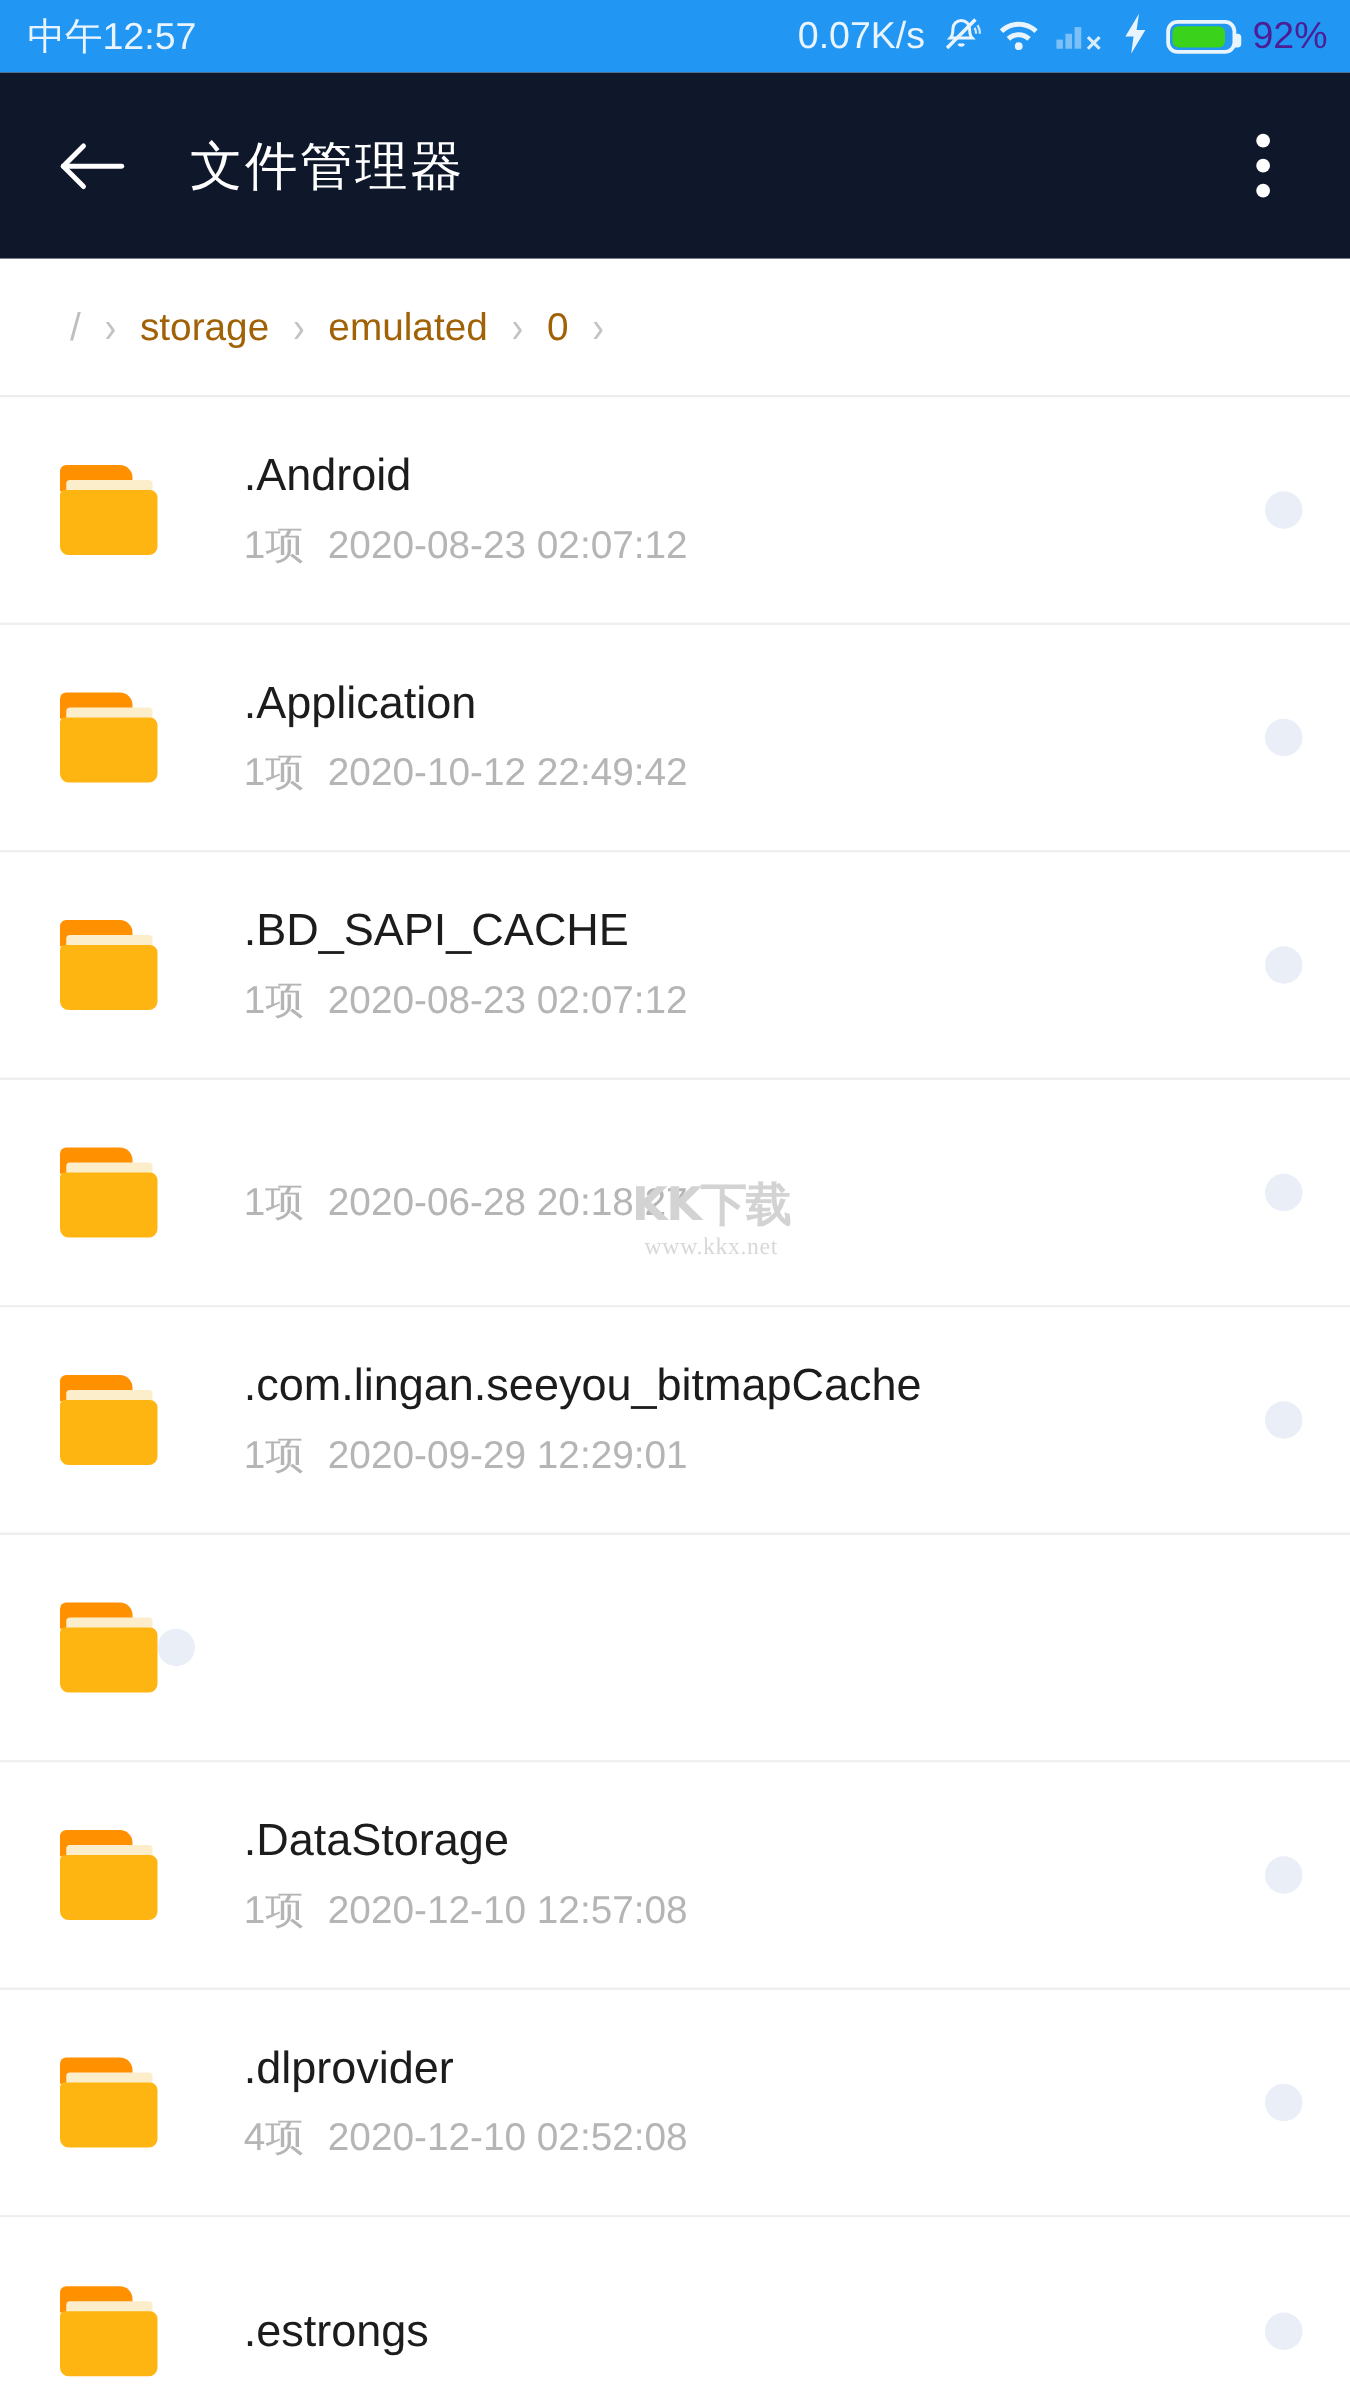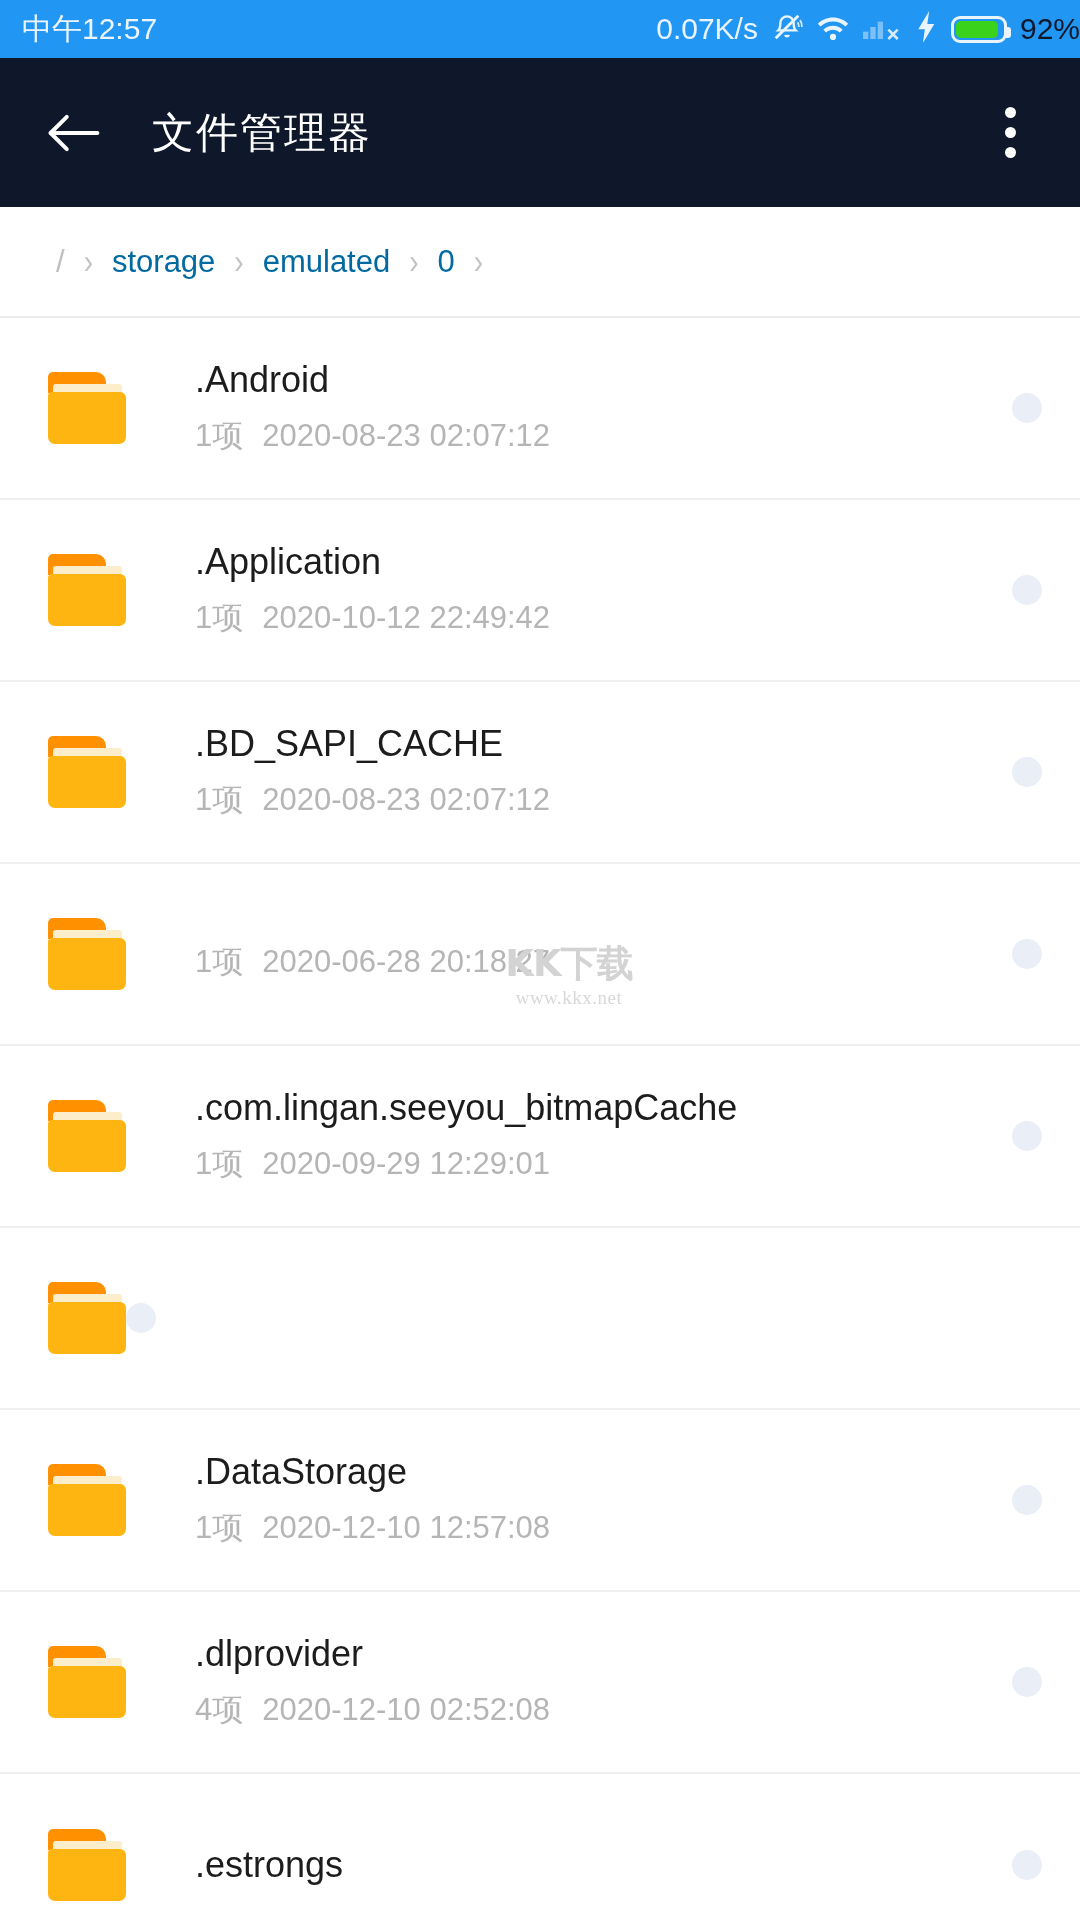--- a/index.html
+++ b/index.html
@@ -15,35 +15,35 @@
   .statusbar {
     position:absolute; top:0; left:0; width:1080px; height:58px;
     background:#2196f3; color:#e8f3fd;
     display:flex; align-items:center;
   }
   .sb-clock {
     margin-left:22px; font-size:30px; letter-spacing:0px;
     color:#eaf4fe; white-space:nowrap;
   }
   .sb-right {
-    margin-left:auto; 
+    margin-left:auto; margin-right:18px;
     display:flex; align-items:center; gap:13px;
   }
   .sb-net { font-size:30px; color:#eaf4fe; white-space:nowrap; }
   .sb-ico { display:block; }
   .battery {
     width:56px; height:27px; border:3px solid #eaf4fe; border-radius:9px;
     position:relative; display:flex; align-items:center; padding:2px;
   }
   .battery::after{
     content:""; position:absolute; right:-7px; top:8px;
     width:5px; height:11px; background:#eaf4fe; border-radius:0 3px 3px 0;
   }
   .battery .fill { height:100%; width:92%; background:#3ad21a; border-radius:5px; }
-  .sb-pct { font-size:30px; color:#0f172a; white-space:nowrap; }
+  .sb-pct { font-size:30px; color:#4c1d95; white-space:nowrap; }
 
   
   .appbar {
     position:absolute; top:58px; left:0; width:1080px; height:149px;
     background:#0f172a;
     display:flex; align-items:center;
   }
   .back-btn {
     width:84px; height:84px; margin-left:32px;
     display:flex; align-items:center; justify-content:center;
@@ -64,21 +64,21 @@
   
   .breadcrumb {
     position:absolute; top:207px; left:0; width:1080px; height:111px;
     display:flex; align-items:center;
     border-bottom:2px solid #ededed;
     background:#fff;
     padding-left:56px;
     overflow:hidden;
   }
   .crumb {
-    font-size:31px; color:#0369a1; white-space:nowrap; cursor:pointer;
+    font-size:31px; color:#a16207; white-space:nowrap; cursor:pointer;
   }
   .crumb.root { color:#bfbfbf; }
   .crumb-sep {
     font-size:28px; color:#c3c3c3; margin:0 19px;
     transform:scaleY(1.25); display:inline-block;
   }
 
   
   .filelist { position:absolute; top:318px; left:0; width:1080px; height:1602px; }
   .row {

